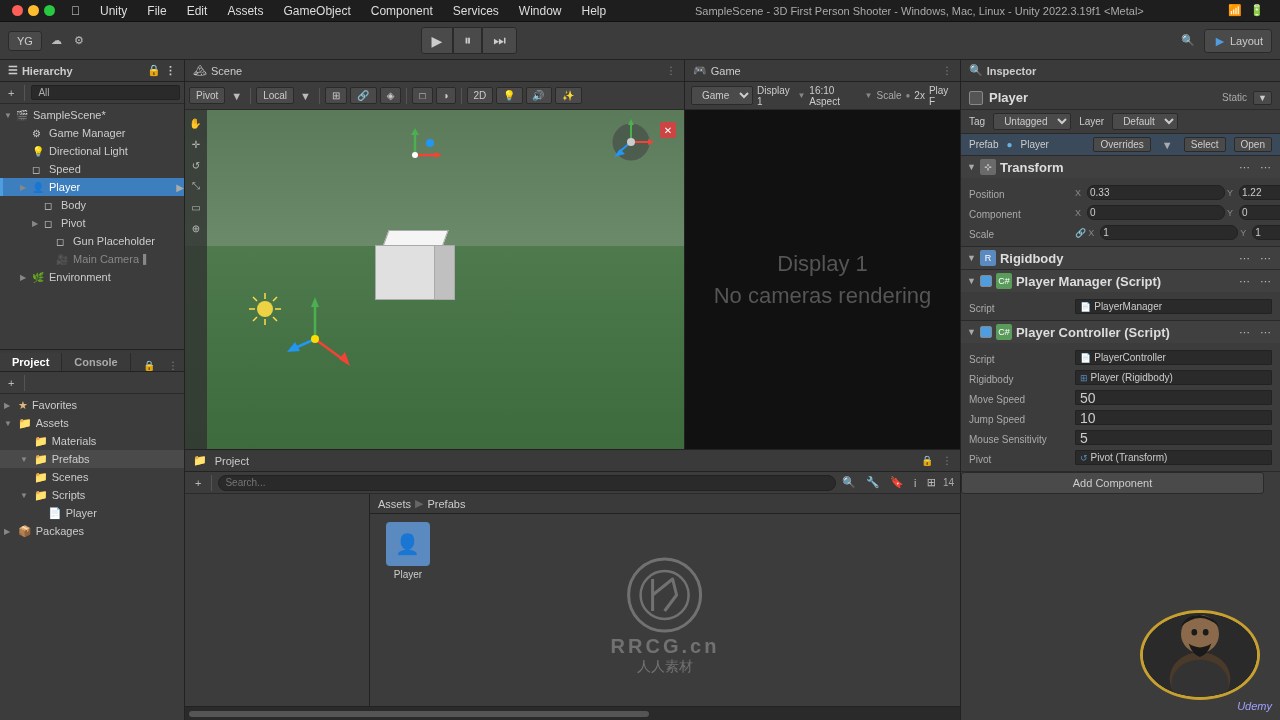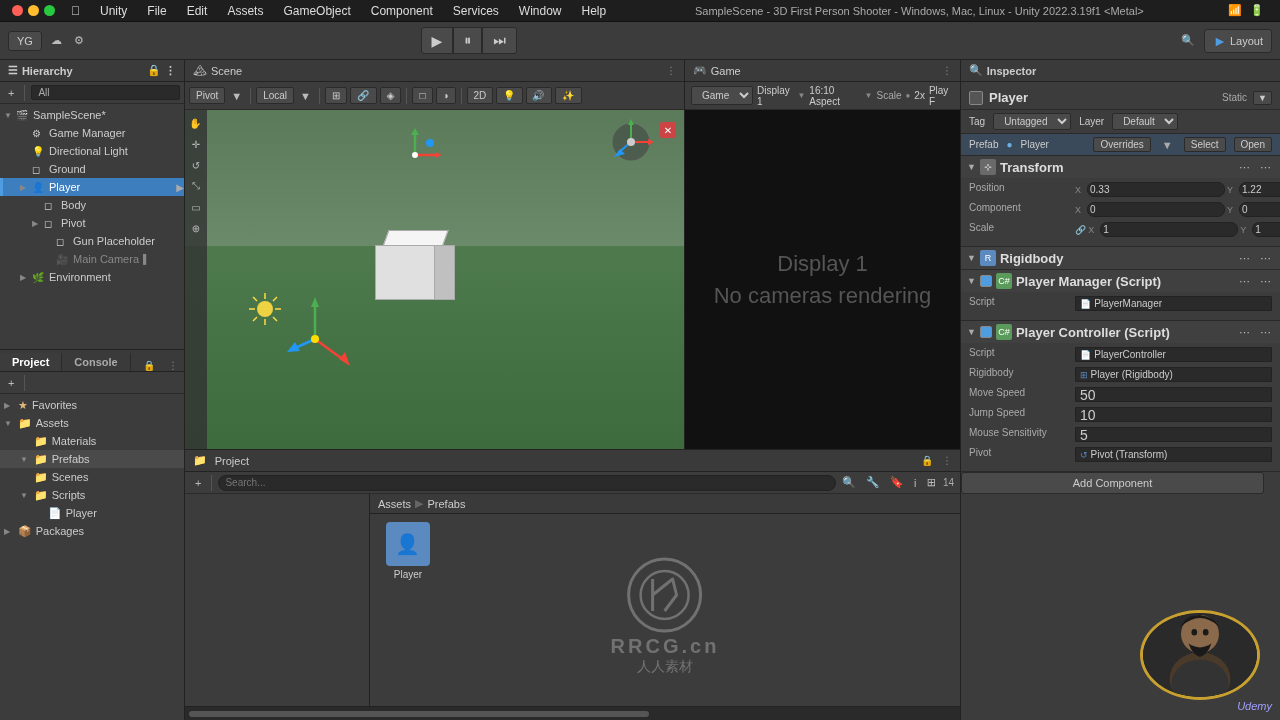--- a/index.html
+++ b/index.html
@@ -604,21 +604,21 @@
       width: 12px;
       height: 12px;
       border: 1px solid #888;
       border-radius: 2px;
       background: #4d9de0;
       cursor: pointer;
     }
     .comp-fields { padding: 4px 8px; }
     .field-row {
       display: flex;
-      align-items: flex-start;
+      align-items: flex-end;
       height: 18px;
       gap: 6px;
       margin-bottom: 2px;
     }
     .field-label {
       width: 100px;
       font-size: 10px;
       color: #aaa;
       flex-shrink: 0;
     }
@@ -821,21 +821,21 @@
 
         <div class="h-item" style="padding-left:20px;">
           <span class="arrow"></span>
           <span class="icon">💡</span>
           <span class="h-item-label">Directional Light</span>
         </div>
 
         <div class="h-item" style="padding-left:20px;">
           <span class="arrow"></span>
           <span class="icon">◻</span>
-          <span class="h-item-label">Ground</span>
+          <span class="h-item-label">Speed</span>
         </div>
 
         <div class="h-item selected" style="padding-left:20px;">
           <div class="h-blue-line"></div>
           <span class="arrow">▶</span>
           <span class="icon">👤</span>
           <span class="h-item-label">Player</span>
           <span style="margin-left:auto;font-size:10px;color:#aaa;">▶</span>
         </div>
 

